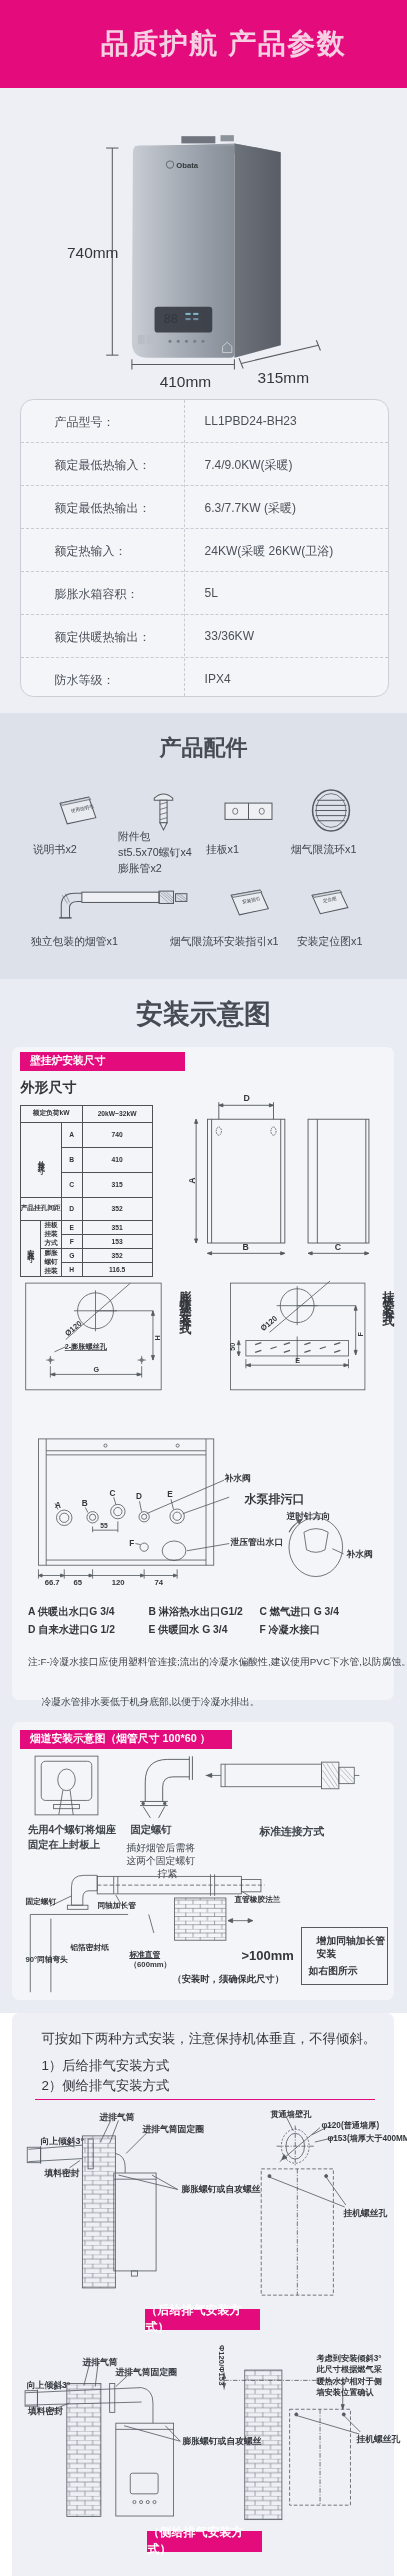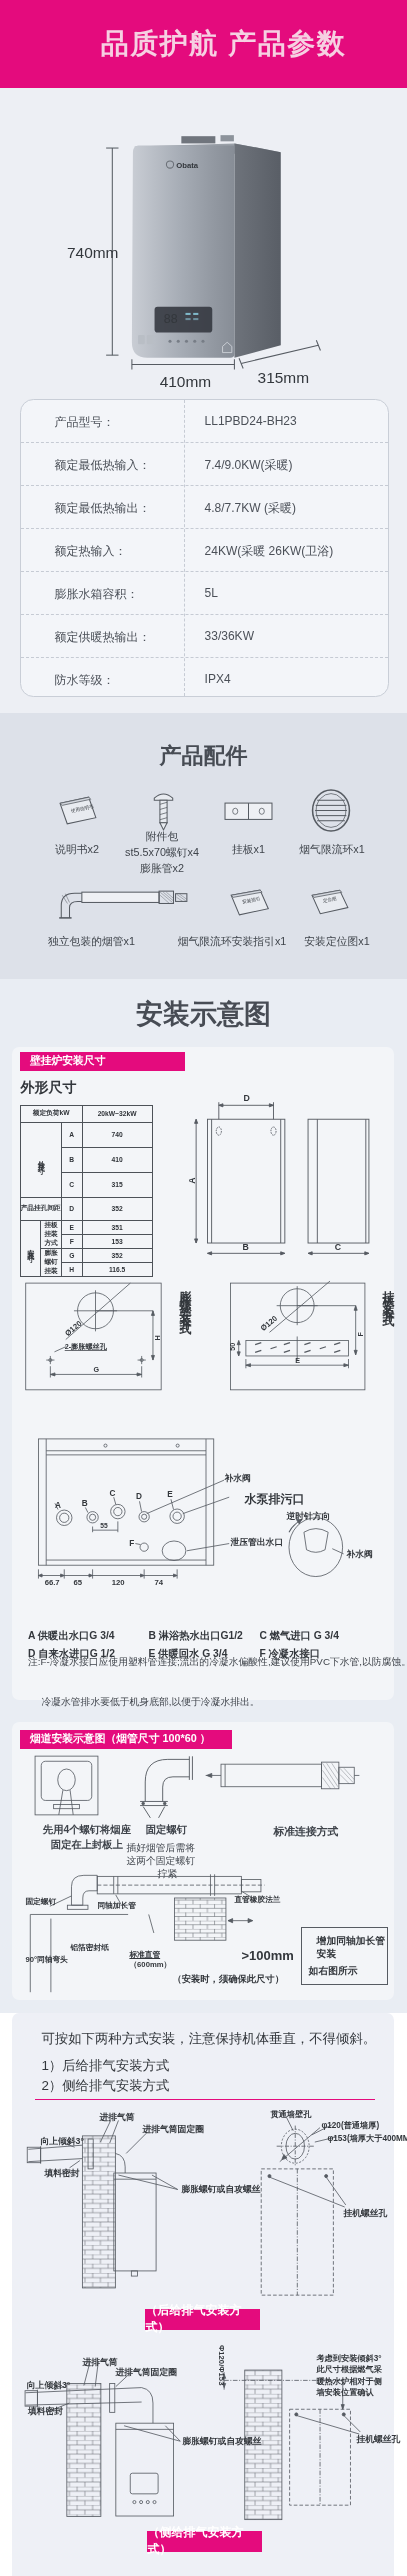--- a/index.html
+++ b/index.html
@@ -24,30 +24,30 @@
   .srow:not(:last-child){border-bottom:1px dashed #c6cbd4;}
   .srow .k{position:absolute;left:34px;top:14.4px;font-size:12px;color:#4b5058;}
   .srow .v{position:absolute;left:184px;top:14.4px;font-size:12px;color:#4b5058;}
   
   .card{position:absolute;left:12.4px;width:382px;background:#f3f5f8;border-radius:7.2px;}
   .pband{position:absolute;background:#e40b7d;color:#ffffff;display:flex;align-items:center;
          padding-left:10.3px;font-size:10.8px;font-weight:bold;box-sizing:border-box;}
   .pcap{position:absolute;background:#e40b7d;color:#ffffff;display:flex;align-items:center;justify-content:center;
         font-size:12px;font-weight:bold;}
   .lbl{position:absolute;font-size:7.7px;font-weight:bold;color:#33373c;white-space:nowrap;}
-  .lbl2{position:absolute;font-size:10.3px;font-weight:bold;color:#33373c;white-space:nowrap;margin-top:24px;}
+  .lbl2{position:absolute;font-size:10.3px;font-weight:bold;color:#33373c;white-space:nowrap;}
   .vt{writing-mode:vertical-rl;text-orientation:upright;letter-spacing:4.6px;font-weight:bold;
       color:#33373c;font-size:12px;position:absolute;}
   svg{position:absolute;overflow:visible;}
   svg text{font-family:"Liberation Sans","DejaVu Sans",sans-serif;fill:#33373c;}
   
   table.dim{border-collapse:collapse;position:absolute;table-layout:fixed;}
   table.dim td{border:1px solid #4d5258;font-size:6.7px;font-weight:bold;color:#2f3338;
                text-align:center;vertical-align:middle;padding:0;}
-  .acap{position:absolute;font-size:10.8px;color:#3f444b;text-align:center;white-space:nowrap;}
+  .acap{position:absolute;font-size:10.8px;color:#3f444b;text-align:left;white-space:nowrap;}
   .note{position:absolute;font-size:9.8px;color:#3f444b;white-space:nowrap;}
 </style>
 </head>
 <body>
 
 <div id="hdr" class="sec">
   <div class="t">品质护航 产品参数</div>
 </div>
 
 <div id="secA" class="sec">
@@ -114,21 +114,21 @@
     <div class="srow">
         <span class="k">产品型号：</span>
         <span class="v">LL1PBD24-BH23</span>
       </div>
     <div class="srow">
         <span class="k">额定最低热输入：</span>
         <span class="v">7.4/9.0KW(采暖)</span>
       </div>
     <div class="srow">
         <span class="k">额定最低热输出：</span>
-        <span class="v">4.8/7.7KW (采暖)</span>
+        <span class="v">6.3/7.7KW (采暖)</span>
       </div>
     <div class="srow">
         <span class="k">额定热输入：</span>
         <span class="v">24KW(采暖   26KW(卫浴)</span>
       </div>
     <div class="srow">
         <span class="k">膨胀水箱容积：</span>
         <span class="v">5L</span>
       </div>
     <div class="srow">
@@ -136,21 +136,21 @@
         <span class="v">33/36KW</span>
       </div>
     <div class="srow">
         <span class="k">防水等级：</span>
         <span class="v">IPX4</span>
       </div>
   </div>
 </div>
 
 <div id="secB" class="sec">
-  <div class="bigtitle" style="padding-top:28px;font-size:22px;">产品配件</div>
+  <div class="bigtitle" style="padding-top:20px;font-size:22px;">产品配件</div>
 
   <svg style="left:57px;top:82px" width="46" height="31" viewBox="0 0 90 60">
     <path d="M6 16 L62 4 L76 44 L20 56 Z" fill="#e8ebf0" stroke="#565b62" stroke-width="2"></path>
     <path d="M6 16 L10 20 L66 8 L62 4 Z" fill="#d2d6dd" stroke="#565b62" stroke-width="1.5"></path>
     <text x="28" y="34" font-size="9" transform="rotate(-12 28 34)">使用说明书</text>
   </svg>
   <svg style="left:152px;top:78px" width="23" height="40" viewBox="0 0 44 78">
     <path d="M4 14 Q22 -2 40 14 L40 18 L4 18 Z" fill="#e8ebf0" stroke="#565b62" stroke-width="2"></path>
     <rect x="15" y="18" width="14" height="44" fill="#e8ebf0" stroke="#565b62" stroke-width="2"></rect>
     <path d="M15 62 L29 62 L22 76 Z" fill="#e8ebf0" stroke="#565b62" stroke-width="2"></path>

